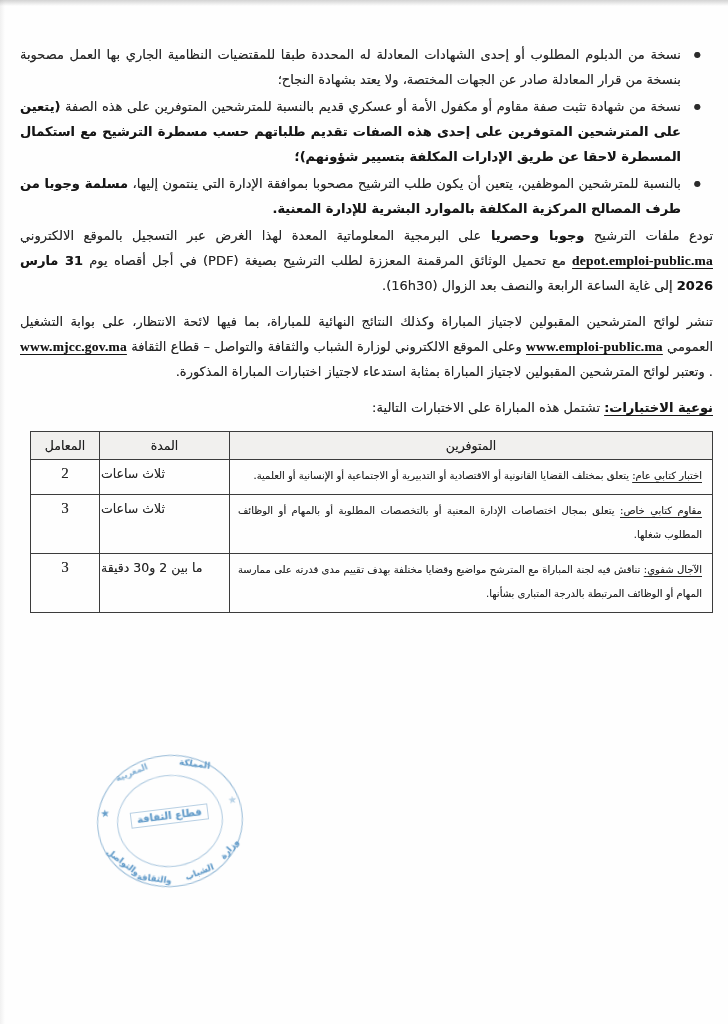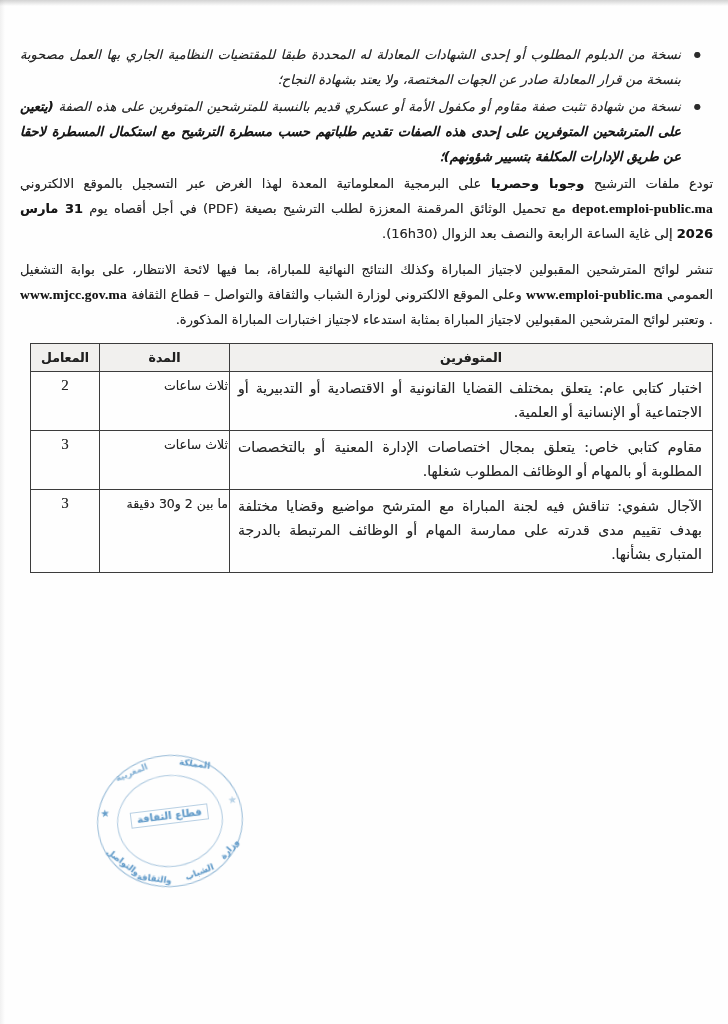--- a/index.html
+++ b/index.html
@@ -19,50 +19,50 @@
   .page::before{ 
     content:"";position:absolute;top:0;left:0;right:0;height:6px;
     background:linear-gradient(to bottom,rgba(110,110,110,.30),rgba(255,255,255,0));
     pointer-events:none;
   }
   .page::after{ 
     content:"";position:absolute;top:0;bottom:0;left:0;width:5px;
     background:linear-gradient(to right,rgba(140,140,140,.12),rgba(255,255,255,0));
     pointer-events:none;
   }
-  ul.bullets{list-style:none;margin:0 0 0;padding:0 16px 0 0;font-style:italic;}
+  ul.bullets{list-style:none;margin:0 0 0;padding:0 16px 0 0;}
   ul.bullets li{
     position:relative;margin:0 0 2px;padding:0 16px 0 0;
     line-height:25px;text-align:justify;text-justify:inter-word;
   }
   ul.bullets li::before{
     content:"●";position:absolute;right:-4px;top:0;
     font-size:8px;line-height:25px;color:#2b2b2b;
   }
   p.para{margin:0 0 11px;line-height:25px;text-align:justify;text-justify:inter-word;}
   .b{font-weight:700;color:#161616;}
-  .u{text-underline-offset:3px;}
+  .u{text-decoration:underline;text-underline-offset:3px;}
   .latin{font-family:"Liberation Serif",serif;font-size:13.5px;letter-spacing:.2px;}
   table.exams{
     width:675px;border-collapse:collapse;margin:6px 0 12px;
     table-layout:fixed;
   }
   table.exams th,table.exams td{border:1px solid #3c3c3c;}
   table.exams th{
-    height:25px;font-weight:700;font-size:12.5px;color:#202020;
+    height:25px;font-weight:400;font-size:12.5px;color:#202020;
     background:#f1f0ee;text-align:center;vertical-align:middle;
   }
   .c-exam{width:480px;}
   .c-dur{width:127px;}
   .c-coef{width:66px;}
   td.exam{
-    padding:4px 10px 6px 8px;line-height:24px;font-size:14px;
+    padding:4px 10px 6px 8px;line-height:24px;font-size:10px;
     text-align:justify;text-justify:inter-word;vertical-align:top;
   }
-  td.dur{font-size:12.5px;text-align:right;vertical-align:top;padding-top:6px;}
+  td.dur{font-size:12.5px;text-align:left;vertical-align:top;padding-top:6px;}
   td.coef{font-family:"Liberation Serif",serif;font-size:15px;text-align:center;vertical-align:top;padding-top:5px;}
   
   .stamp{
     position:absolute;left:96px;top:754px;width:148px;height:134px;
     color:#4d8ec2;transform:rotate(-7deg);opacity:.85;
     filter:blur(.35px);
     font-weight:700;
     text-shadow:0 0 1px rgba(77,142,194,.55);
   }
   .stamp .ring{position:absolute;border-radius:50%;border-style:solid;border-color:rgba(70,133,185,.65);}
@@ -90,31 +90,37 @@
 
 <div class="page">
 
   <ul class="bullets">
     <li>
       <span>نسخة من الدبلوم المطلوب أو إحدى الشهادات المعادلة له المحددة طبقا للمقتضيات النظامية الجاري بها العمل مصحوبة بنسخة من قرار المعادلة صادر عن الجهات المختصة، ولا يعتد بشهادة النجاح؛</span>
     </li>
     <li>
       <span>نسخة من شهادة تثبت صفة مقاوم أو مكفول الأمة أو عسكري قديم بالنسبة للمترشحين المتوفرين على هذه الصفة </span><span class="b">(يتعين على المترشحين المتوفرين على إحدى هذه الصفات تقديم طلباتهم حسب مسطرة الترشيح مع استكمال المسطرة لاحقا عن طريق الإدارات المكلفة بتسيير شؤونهم)؛</span>
     </li>
+    <li>
+      <span>بالنسبة للمترشحين الموظفين، يتعين أن يكون طلب الترشيح مصحوبا بموافقة الإدارة التي ينتمون إليها، </span><span class="b">مسلمة وجوبا من طرف المصالح المركزية المكلفة بالموارد البشرية للإدارة المعنية.</span>
+    </li>
   </ul>
 
   <p class="para">
     <span>تودع ملفات الترشيح </span><span class="b">وجوبا وحصريا</span><span> على البرمجية المعلوماتية المعدة لهذا الغرض عبر التسجيل بالموقع الالكتروني </span><span class="b u latin">depot.emploi-public.ma</span><span> مع تحميل الوثائق المرقمنة المعززة لطلب الترشيح بصيغة (PDF) في أجل أقصاه يوم </span><span class="b">31 مارس 2026</span><span> إلى غاية الساعة الرابعة والنصف بعد الزوال (16h30).</span>
   </p>
 
 
   <p class="para">
     <span>تنشر لوائح المترشحين المقبولين لاجتياز المباراة وكذلك النتائج النهائية للمباراة، بما فيها لائحة الانتظار، على بوابة التشغيل العمومي </span><span class="b u latin">www.emploi-public.ma</span><span> وعلى الموقع الالكتروني لوزارة الشباب والثقافة والتواصل – قطاع الثقافة </span><span class="b u latin">www.mjcc.gov.ma</span><span> . وتعتبر لوائح المترشحين المقبولين لاجتياز المباراة بمثابة استدعاء لاجتياز اختبارات المباراة المذكورة.</span>
   </p>
 
+  <p class="para">
+    <span class="b u">نوعية الاختبارات:</span><span> تشتمل هذه المباراة على الاختبارات التالية:</span>
+  </p>
 
   <table class="exams">
     <thead>
       <tr>
         <th class="c-exam">المتوفرين</th>
         <th class="c-dur">المدة</th>
         <th class="c-coef">المعامل</th>
       </tr>
     </thead>
     <tbody>

